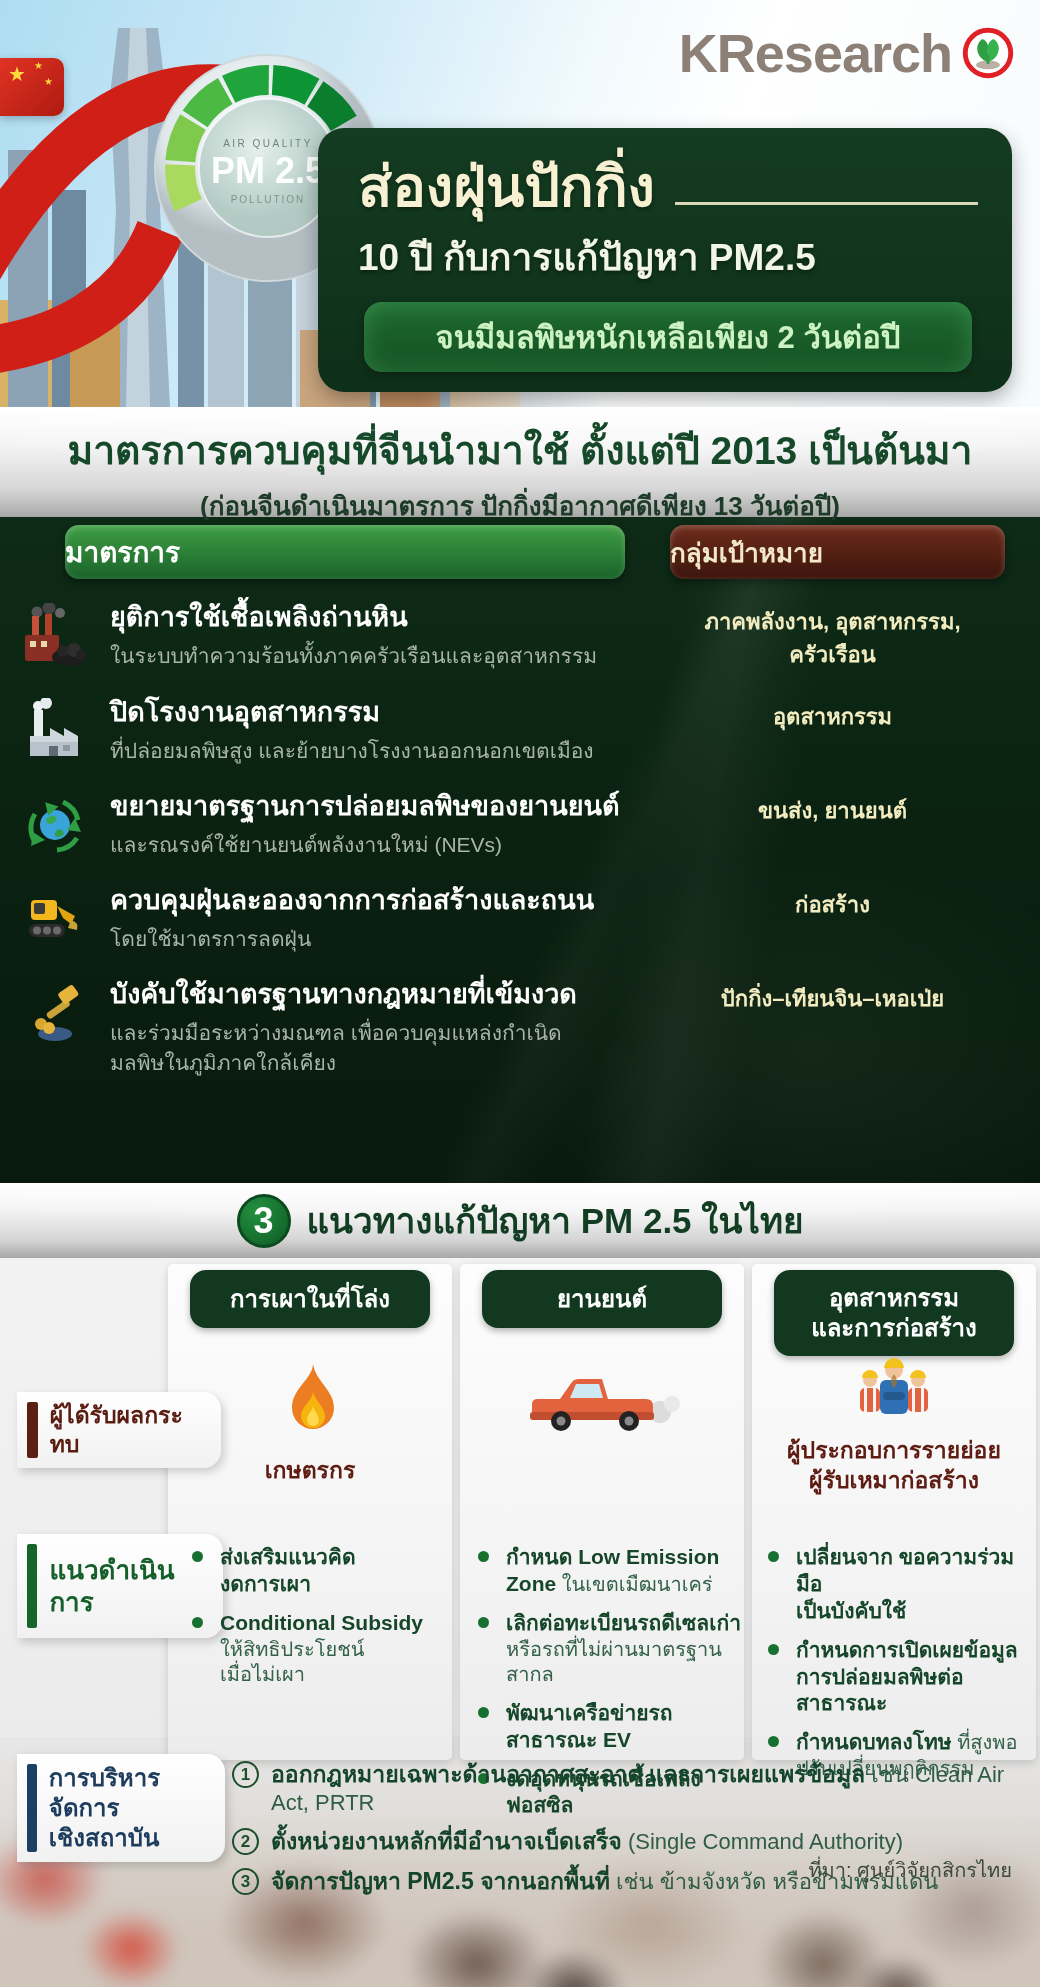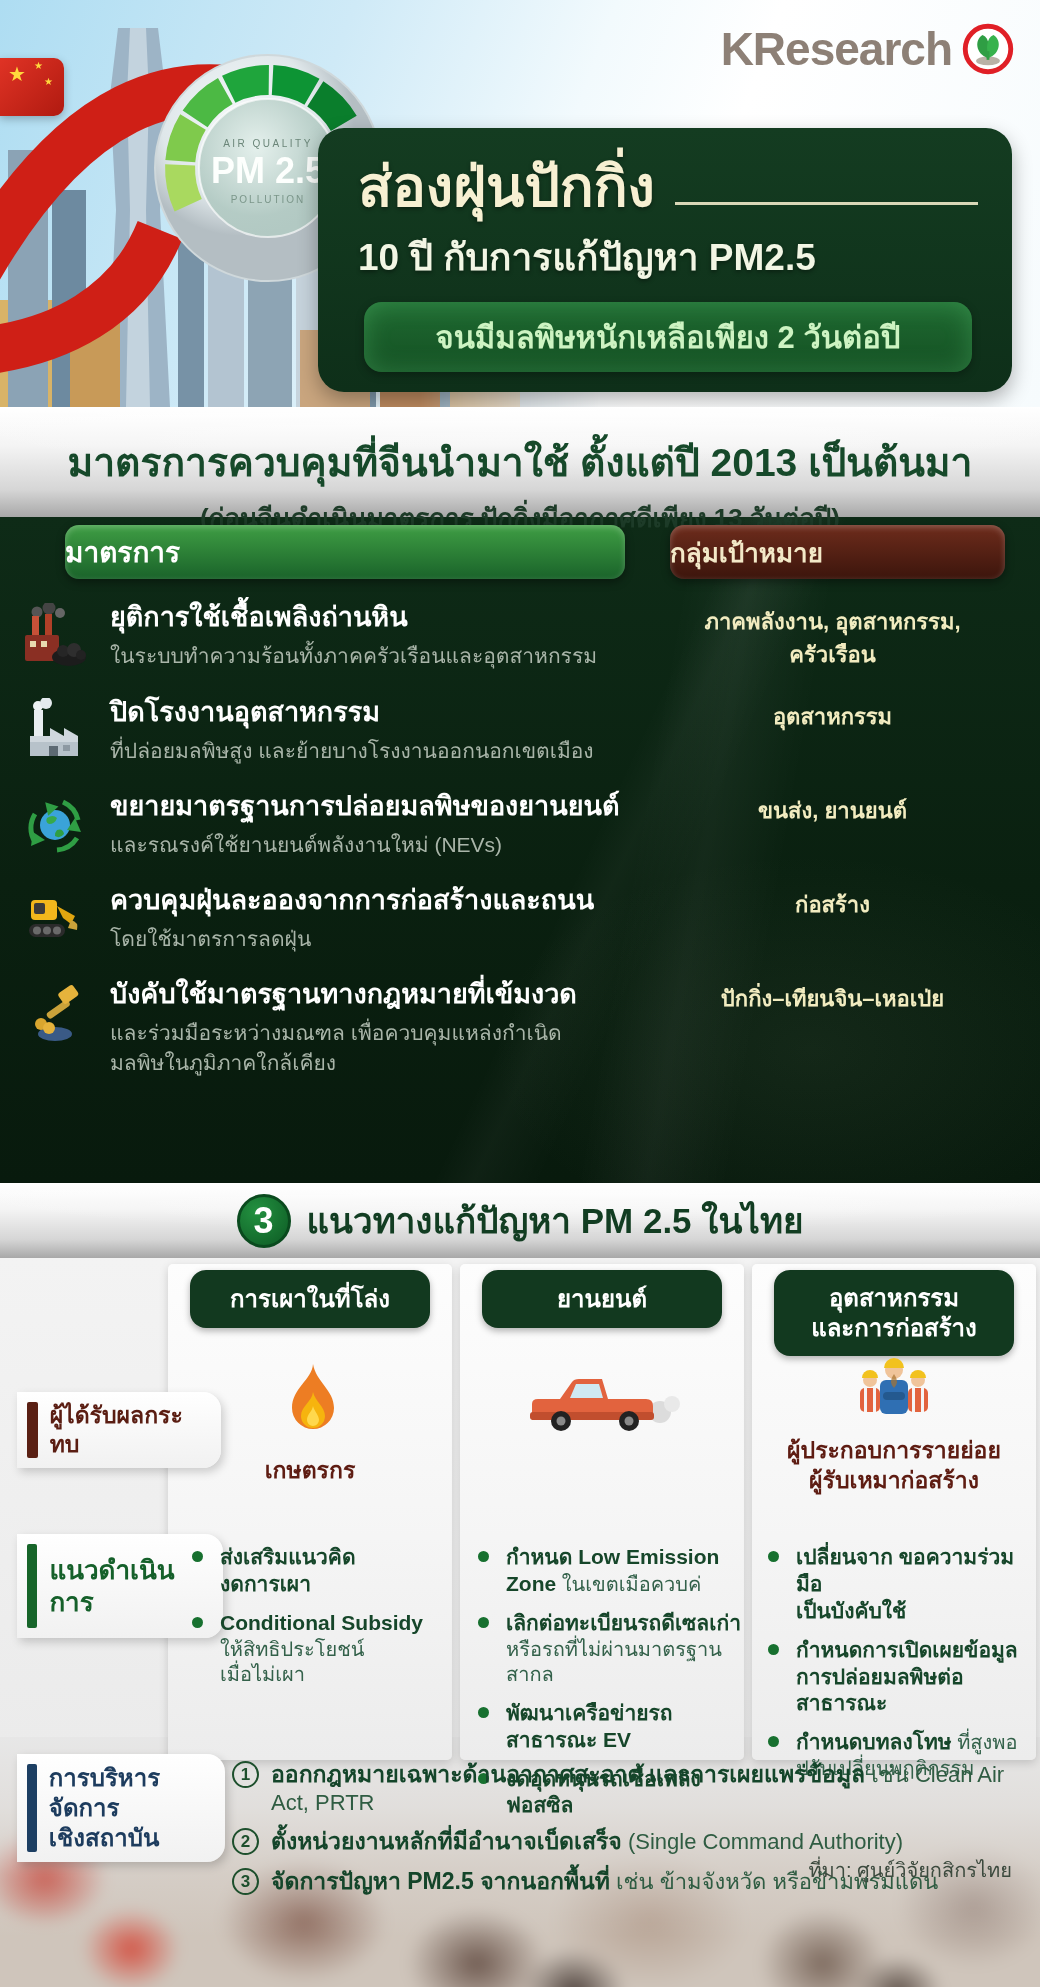--- a/index.html
+++ b/index.html
@@ -16,42 +16,42 @@
   .ribbon { position:absolute; left:0; top:0; width:1040px; height:407px; pointer-events:none; }
   .flag { position:absolute; left:0; top:58px; width:64px; height:58px; border-radius:0 10px 10px 0;
     background:linear-gradient(135deg,#e03325,#b01a10); box-shadow:0 3px 8px rgba(0,0,0,.25); }
   .flag .star { position:absolute; color:#ffd83d; font-size:20px; left:8px; top:4px; }
   .flag .star.s2 { font-size:10px; left:34px; top:2px; }
   .flag .star.s3 { font-size:10px; left:44px; top:18px; }
 
   .gauge { position:absolute; left:152px; top:52px; width:232px; height:232px; }
 
   .klogo { position:absolute; top:22px; right:26px; display:flex; align-items:center; gap:10px; }
-  .klogo .ktext { font-size:46px; color:#8d8076; letter-spacing:-1px; }
+  .klogo .ktext { font-size:54px; color:#8d8076; letter-spacing:-1px; }
   .klogo .ktext b.k { font-weight:900; }
   .klogo .ktext b.r { font-weight:700; }
 
   .title-card { position:absolute; left:318px; top:128px; width:694px; height:264px;
     background:linear-gradient(180deg,#143c21 0%,#0e2f19 100%); border-radius:26px;
     box-shadow:0 8px 20px rgba(0,0,0,.3); padding:30px 30px 0 40px; }
   .title-row { display:flex; align-items:flex-end; }
   .hero-title { font-size:56px; font-weight:800; color:#f7f0d2; line-height:1.05; text-shadow:0 2px 4px rgba(0,0,0,.4); }
   .title-row .uline { flex:1; height:3px; background:#efe9c8; margin:0 4px 12px 20px; opacity:.9; }
   .hero-line2 { margin-top:10px; font-size:37px; font-weight:700; color:#f2f6e4; text-shadow:0 2px 4px rgba(0,0,0,.4); }
   .hero-badge { margin:16px 10px 0 6px; background:linear-gradient(180deg,#1f6a31,#145023);
     border-radius:18px; box-shadow:inset 0 0 26px rgba(110,230,140,.28), 0 3px 8px rgba(0,0,0,.3);
     padding:10px 8px; text-align:center; }
   .hero-badge span { font-size:31px; font-weight:700; color:#cdf3c2; }
 
   
   .band { position:relative; text-align:center;
     background:linear-gradient(180deg,#ffffff 0%,#f4f4f4 35%,#d6d6d6 75%,#a8a8a8 100%); }
   .band::after { content:""; position:absolute; inset:0; pointer-events:none;
     background:radial-gradient(ellipse 120% 180% at 50% -40%, rgba(255,255,255,.85), transparent 60%); }
-  .band1 { height:110px; padding-top:24px; }
+  .band1 { height:110px; padding-top:12px; }
   .band1 .t1 { font-size:39px; font-weight:800; color:#16492a; position:relative; z-index:1; }
   .band1 .t2 { font-size:26px; font-weight:600; color:#1d3b28; margin-top:4px; position:relative; z-index:1; }
   .band2 { height:75px; display:flex; align-items:center; justify-content:center; gap:16px; }
   .num-circle { width:54px; height:54px; border-radius:50%; position:relative; z-index:1;
     background:radial-gradient(circle at 35% 30%,#239140,#0d5a24); border:3px solid #0a4a1e;
     color:#fff; font-size:36px; font-weight:800; display:flex; align-items:center; justify-content:center; }
   .band2 .t1 { font-size:35px; font-weight:800; color:#123d22; position:relative; z-index:1; }
 
   
   .china { position:relative; height:666px; background:linear-gradient(180deg,#0e2b17 0%,#0a2010 55%,#081a0d 100%); }
@@ -439,21 +439,21 @@
           <span><span class="bb pre">Conditional Subsidy</span><span class="br pre">
 ให้สิทธิประโยชน์
 เมื่อไม่เผา</span></span>
         </li>
     </ul>
 
     <ul class="bullets b2">
       <li>
           <span class="dot"></span>
           <span><span class="bb pre">กำหนด Low Emission
-Zone</span><span class="br pre"> ในเขตเมือควบค่</span></span>
+Zone</span><span class="br pre"> ในเขตเมืฒนาเคร่</span></span>
         </li>
       <li>
           <span class="dot"></span>
           <span><span class="bb pre">เลิกต่อทะเบียนรถดีเซลเก่า</span><span class="br pre">
 หรือรถที่ไม่ผ่านมาตรฐานสากล</span></span>
         </li>
       <li>
           <span class="dot"></span>
           <span><span class="bb pre">พัฒนาเครือข่ายรถสาธารณะ EV</span><span class="br pre"></span></span>
         </li>

